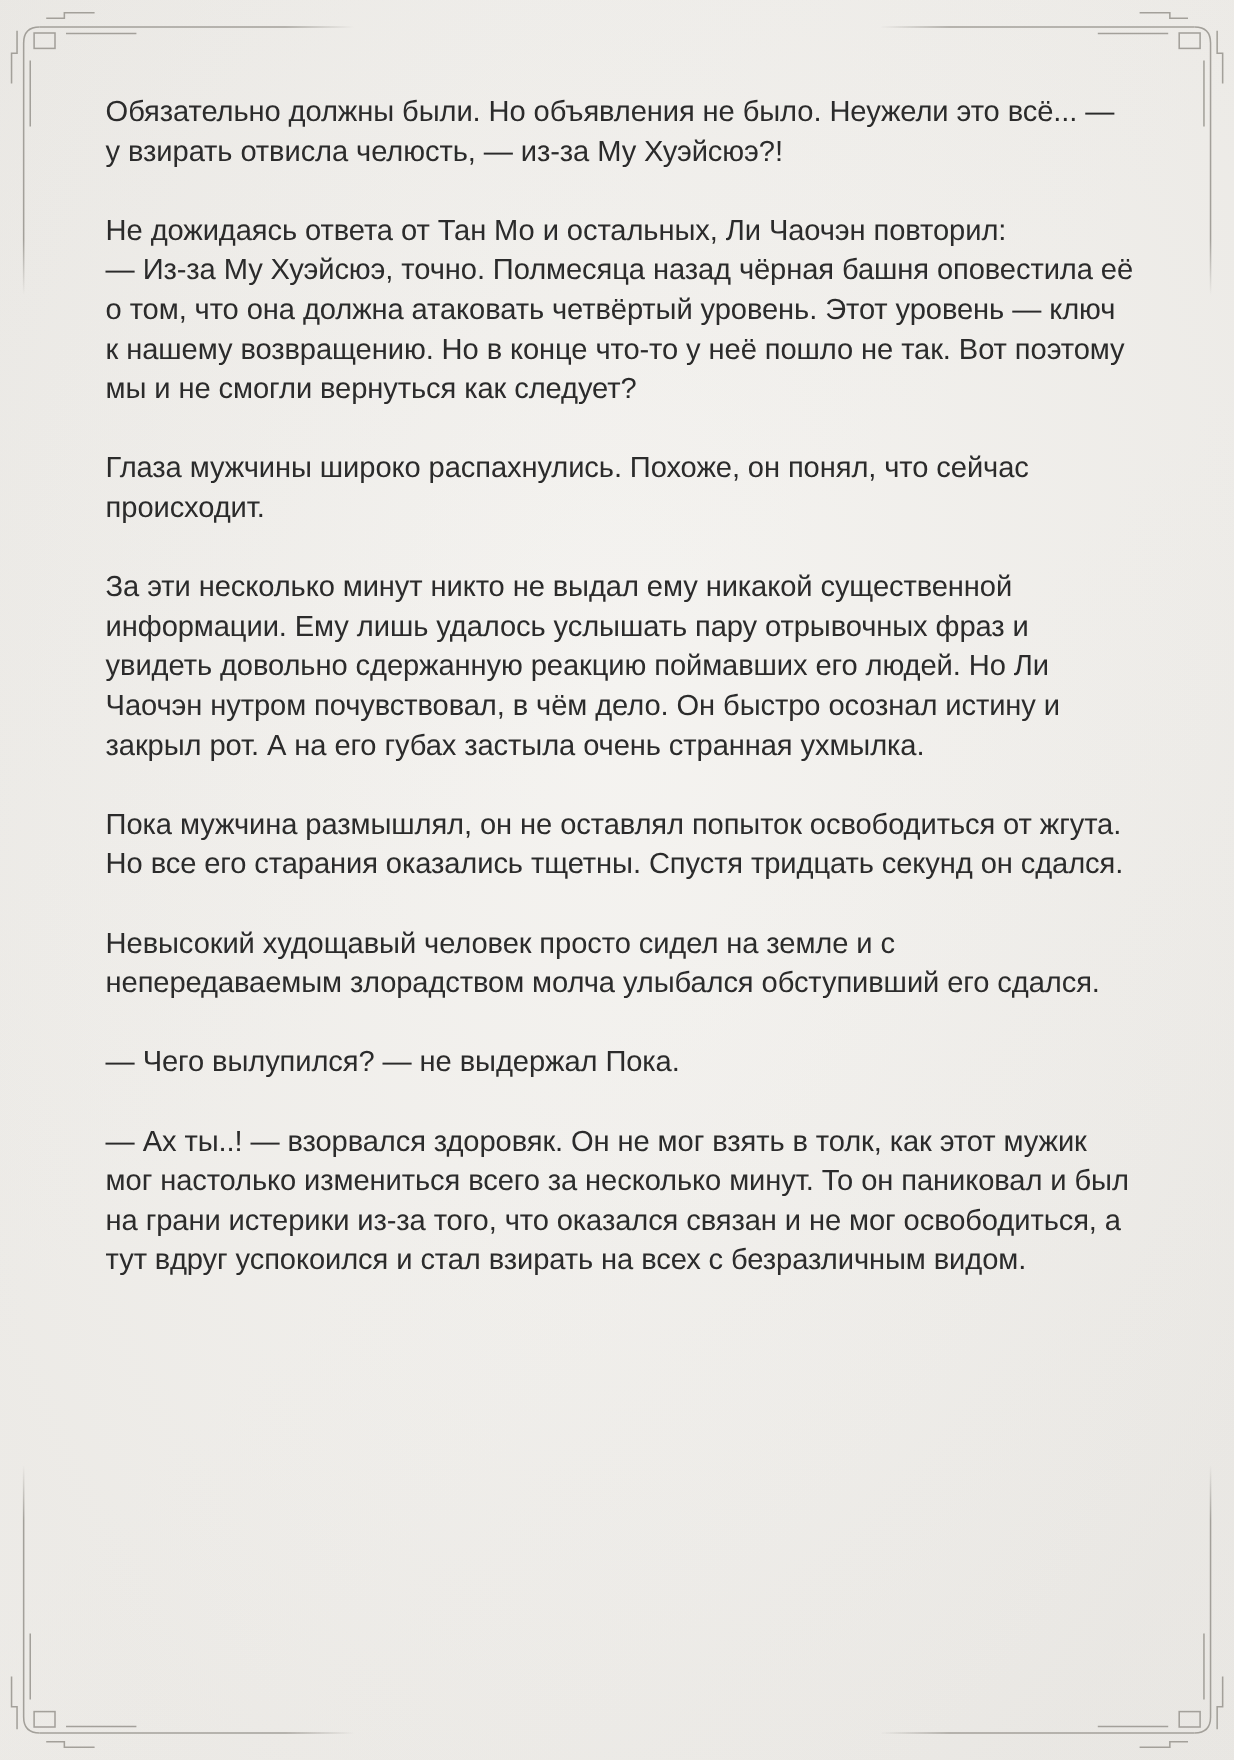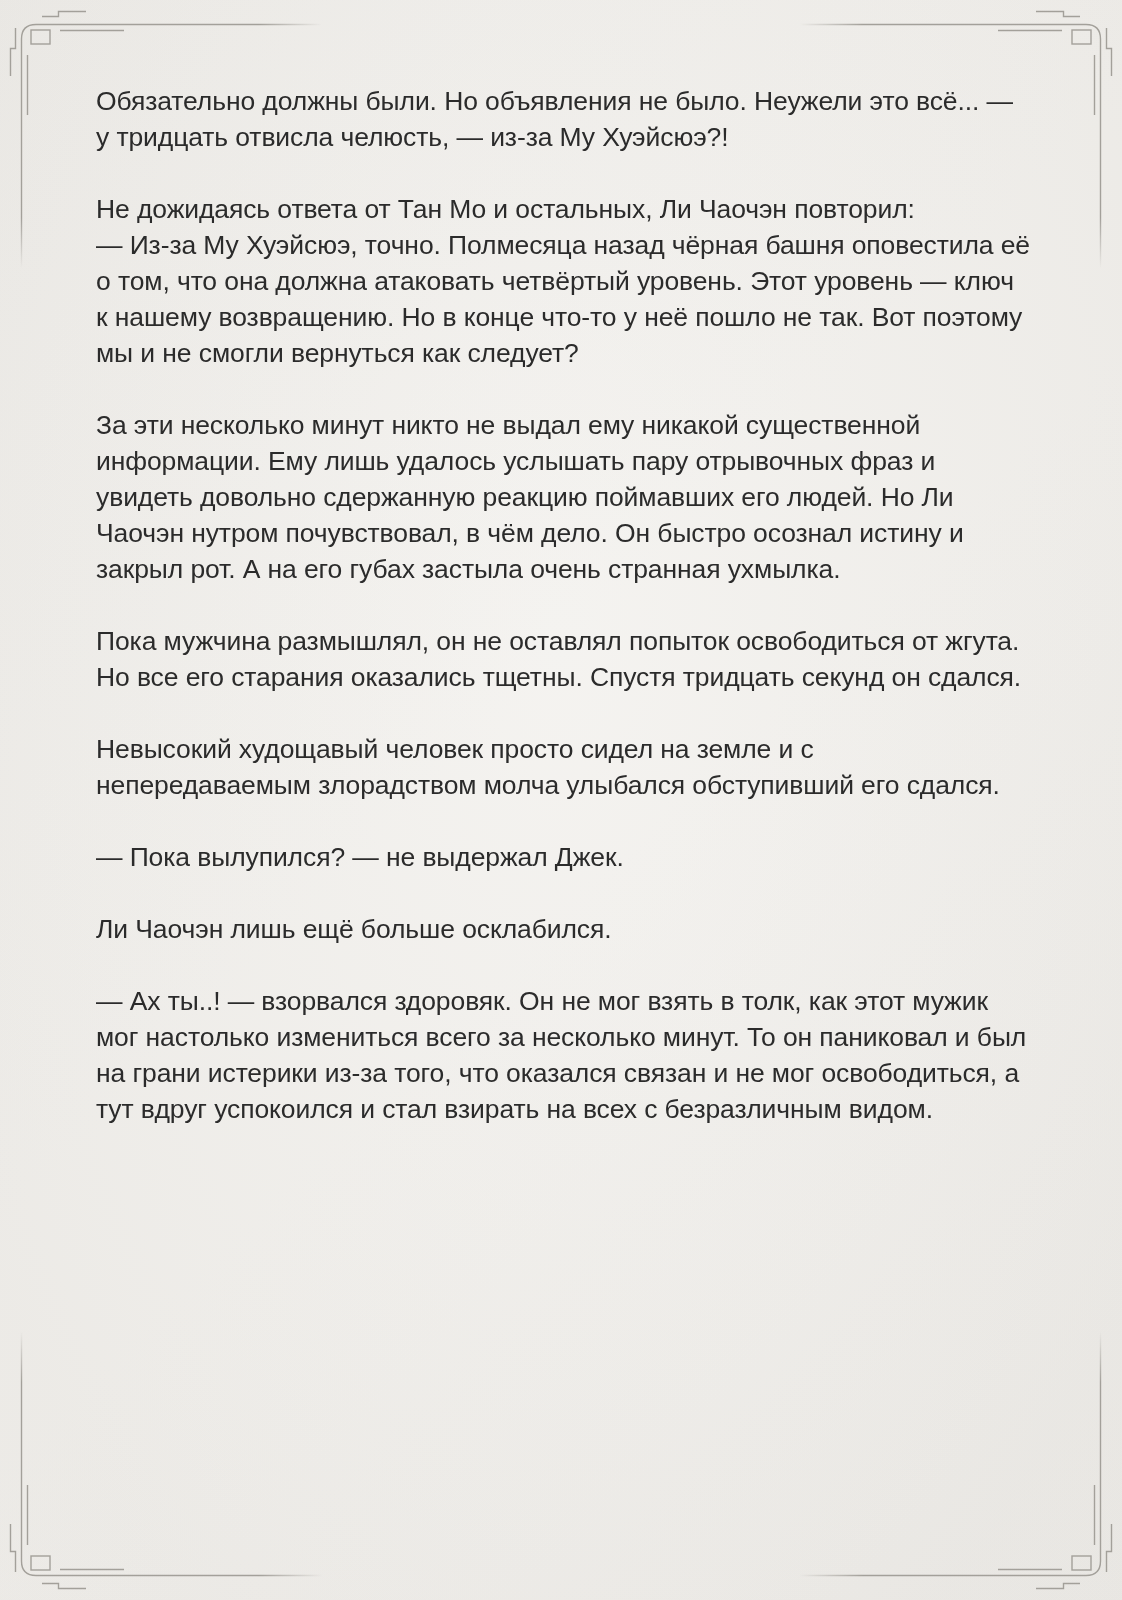--- a/index.html
+++ b/index.html
@@ -113,22 +113,22 @@
     <line class="grad-line" x1="21.5" y1="39" x2="21.5" y2="268" stroke="url(#fadeV)"></line>
     <path class="s" d="M 42 16.5 H 58.5 V 11.5 H 86"></path>
     <line class="s" x1="60" y1="30.5" x2="124" y2="30.5"></line>
     <rect class="s" x="31" y="30" width="19" height="14"></rect>
     <line class="s" x1="27.5" y1="55" x2="27.5" y2="115"></line>
     <path class="s" d="M 15.5 28 V 48.5 H 10.5 V 76"></path>
   </svg>
 </div>
 
 <div class="reader-text">
-  <p>Обязательно должны были. Но объявления не было. Неужели это всё... — у тридцать отвисла челюсть, — из-за Му Хуэйсюэ?!</p>
+  <p>Обязательно должны были. Но объявления не было. Неужели это всё... — у взирать отвисла челюсть, — из-за Му Хуэйсюэ?!</p>
   <p>Не дожидаясь ответа от Тан Мо и остальных, Ли Чаочэн повторил:
 — Из-за Му Хуэйсюэ, точно. Полмесяца назад чёрная башня оповестила её о том, что она должна атаковать четвёртый уровень. Этот уровень — ключ к нашему возвращению. Но в конце что-то у неё пошло не так. Вот поэтому мы и не смогли вернуться как следует?</p>
+  <p>Глаза мужчины широко распахнулись. Похоже, он понял, что сейчас происходит.</p>
   <p>За эти несколько минут никто не выдал ему никакой существенной информации. Ему лишь удалось услышать пару отрывочных фраз и увидеть довольно сдержанную реакцию поймавших его людей. Но Ли Чаочэн нутром почувствовал, в чём дело. Он быстро осознал истину и закрыл рот. А на его губах застыла очень странная ухмылка.</p>
   <p>Пока мужчина размышлял, он не оставлял попыток освободиться от жгута. Но все его старания оказались тщетны. Спустя тридцать секунд он сдался.</p>
   <p>Невысокий худощавый человек просто сидел на земле и с непередаваемым злорадством молча улыбался обступивший его сдался.</p>
-  <p>— Пока вылупился? — не выдержал Джек.</p>
-  <p>Ли Чаочэн лишь ещё больше осклабился.</p>
+  <p>— Чего вылупился? — не выдержал Пока.</p>
   <p>— Ах ты..! — взорвался здоровяк. Он не мог взять в толк, как этот мужик мог настолько измениться всего за несколько минут. То он паниковал и был на грани истерики из-за того, что оказался связан и не мог освободиться, а тут вдруг успокоился и стал взирать на всех с безразличным видом.</p>
 </div>
 
 </body></html>

